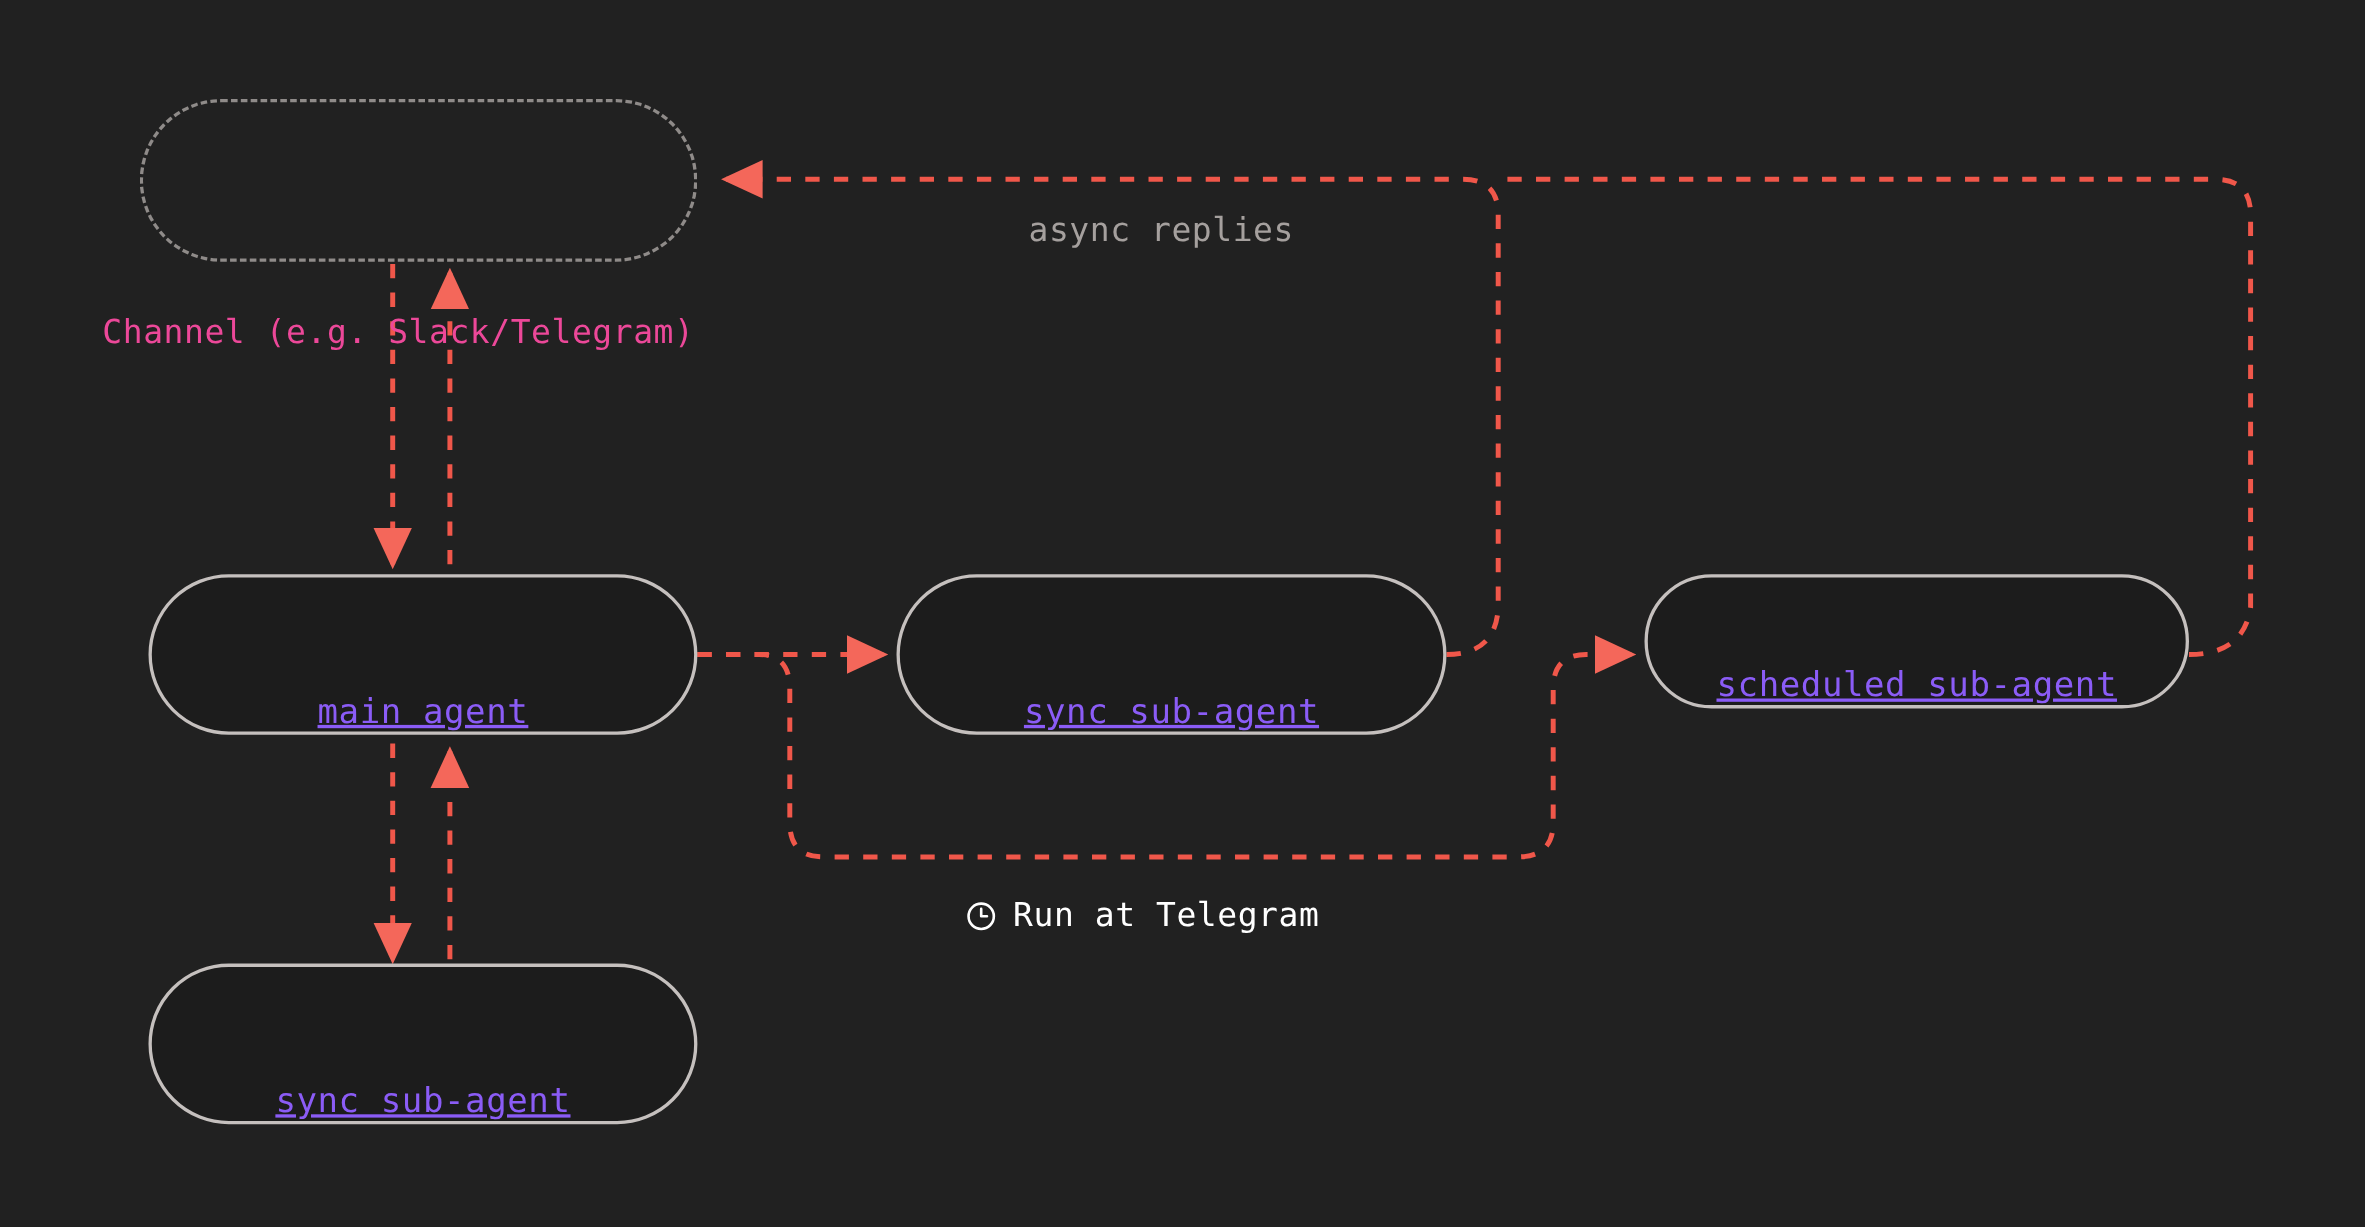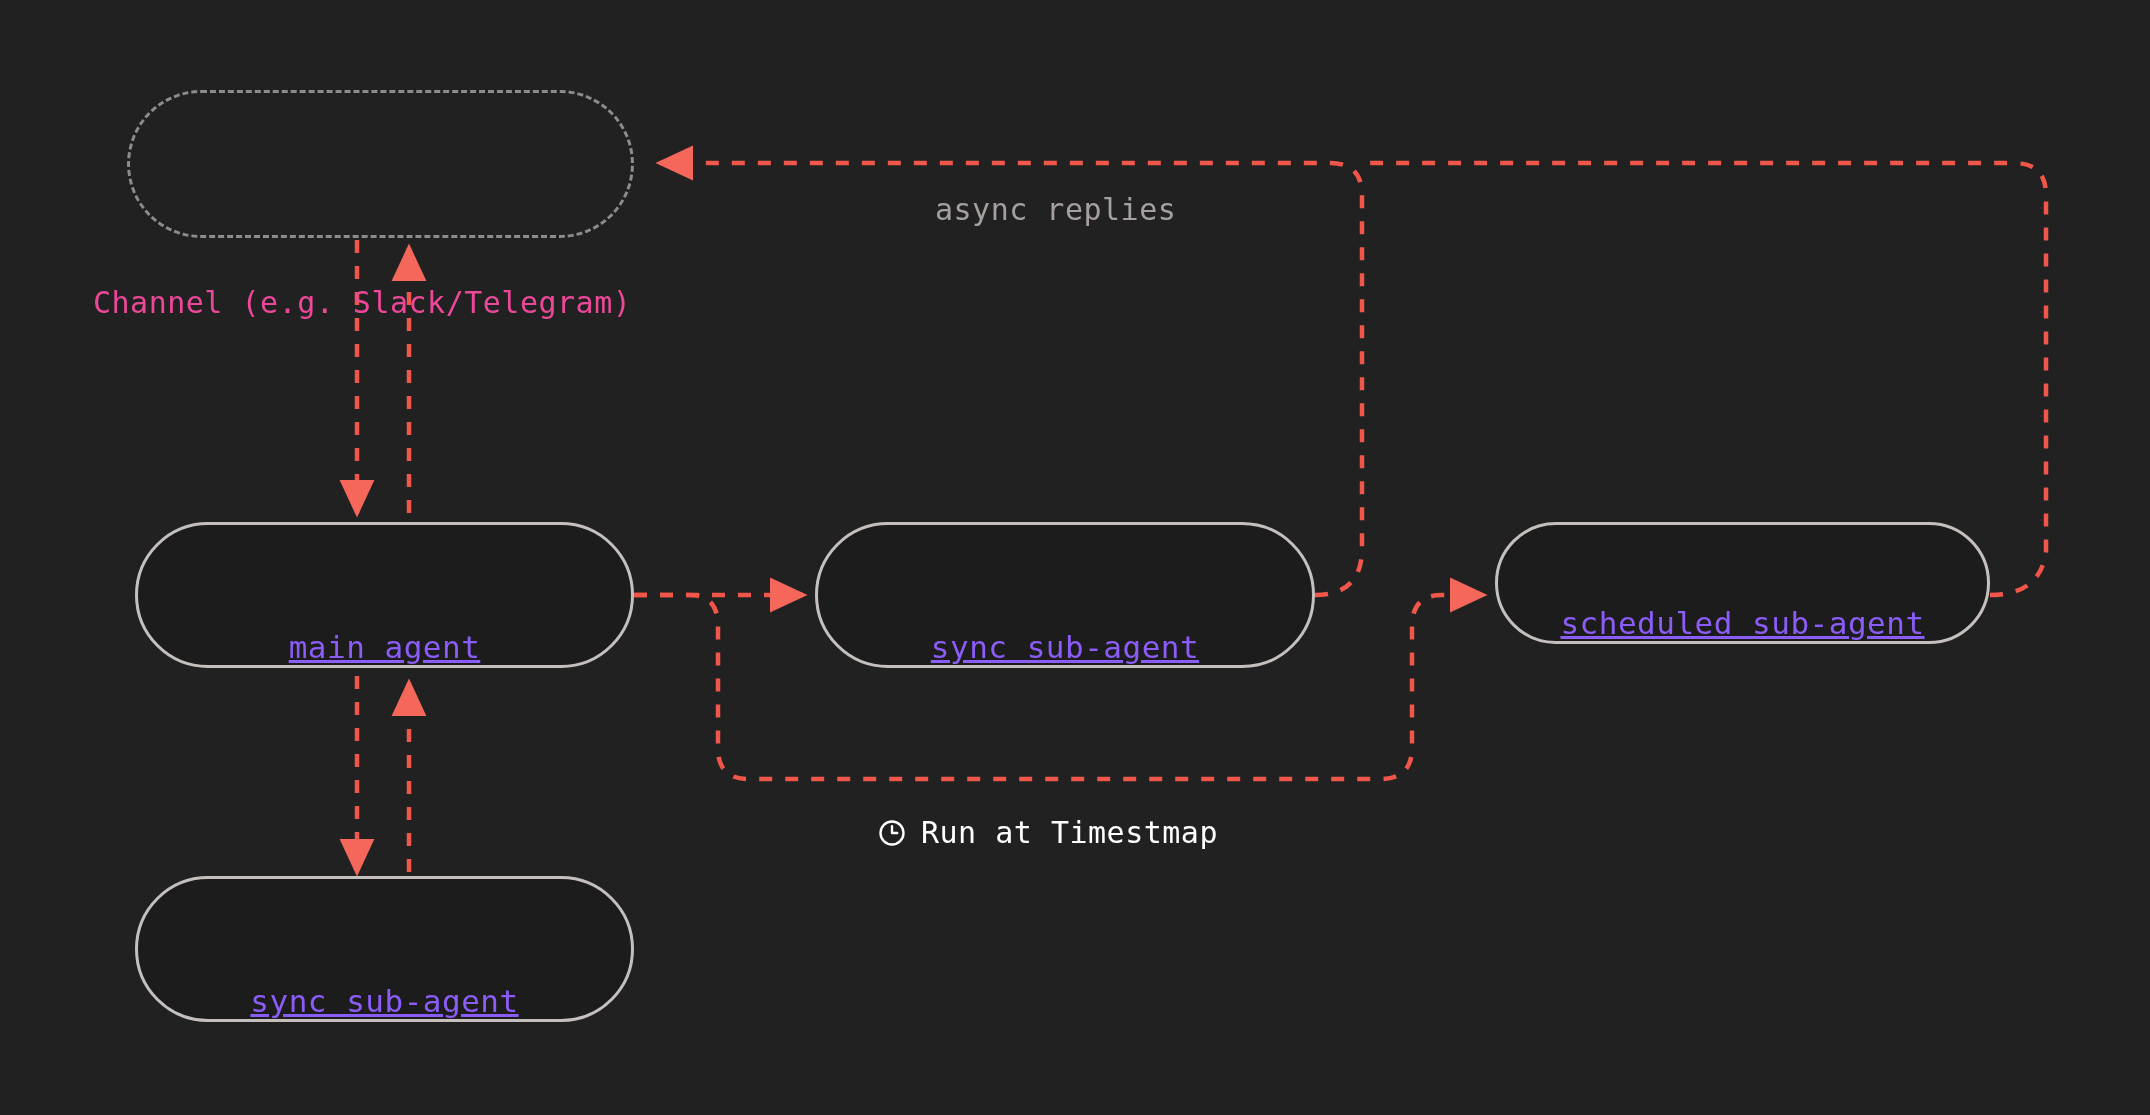--- a/index.html
+++ b/index.html
@@ -140,16 +140,16 @@
 
   <div class="edge-label" style="left:935px; top:192px;">async replies</div>
 
   <div class="timestamp-label" style="left:877px; top:815px;">
     <span class="clock-icon">
       <svg viewBox="0 0 24 24" width="30" height="30" xmlns="http://www.w3.org/2000/svg">
         <circle cx="12" cy="12" r="9.2" fill="none" stroke="#ffffff" stroke-width="1.9"></circle>
         <path d="M12 6.6 L12 12 L16.2 12" fill="none" stroke="#ffffff" stroke-width="1.9" stroke-linecap="round" stroke-linejoin="round"></path>
       </svg>
     </span>
-    <span>Run at Timestmap</span>
+    <span>Run at Telegram</span>
   </div>
 
 </div>
 
 </body></html>

